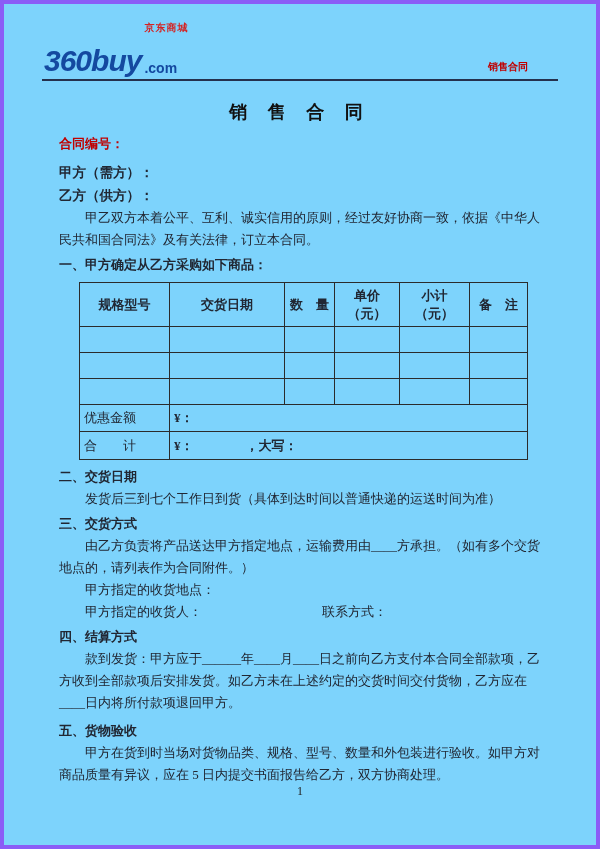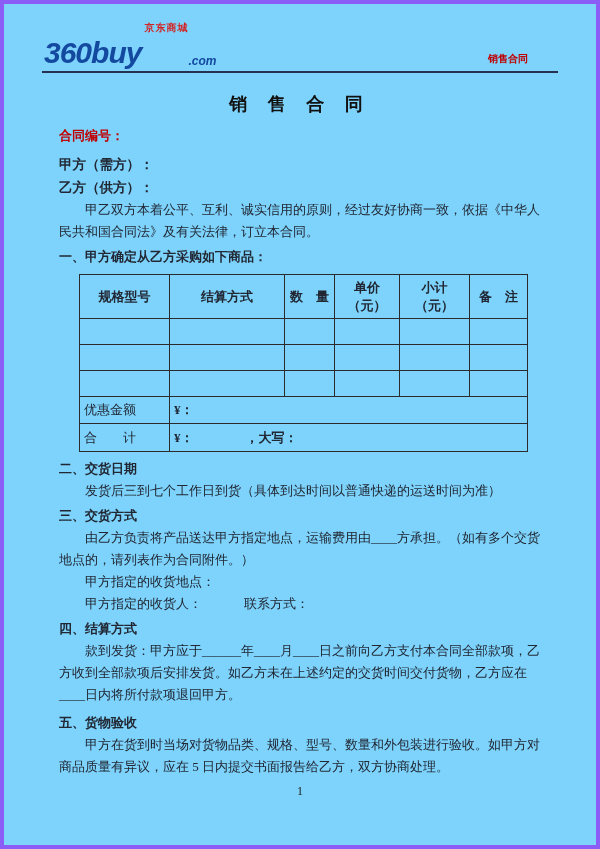--- a/index.html
+++ b/index.html
@@ -7,35 +7,35 @@
   .page {
     width: 600px; height: 849px; margin: 0 auto; position: relative;
     background: #7dd3fc; border: 4px solid #8b5cf6; overflow: hidden;
     font-family: "Liberation Serif", "DejaVu Serif", serif;
     color: #212733;
   }
   
   .header { display: flex; justify-content: space-between; align-items: flex-end; padding: 18px 40px 0 40px; }
   .logo { display: flex; align-items: flex-end; line-height: 1; }
   .logo-360buy { font-size: 30px; font-weight: bold; font-style: italic; color: #1449a0; letter-spacing: -1px; font-family: "Liberation Sans", sans-serif; }
-  .logo-side { display: flex; flex-direction: row; align-items: flex-start; margin-left: 3px; line-height: 1.1; }
+  .logo-side { display: flex; flex-direction: column; align-items: flex-start; margin-left: 3px; line-height: 1.1; gap: 28px; }
   .logo-cn { color: #d42222; font-size: 10px; font-weight: bold; letter-spacing: 1px; }
-  .logo-com { color: #1449a0; font-size: 12px; font-weight: bold; font-style: italic; font-family: "Liberation Sans", sans-serif; margin-top: 33px; }
+  .logo-com { color: #1449a0; font-size: 14px; font-weight: bold; font-family: "Liberation Sans", sans-serif; }
   .doc-type { color: #c00000; font-size: 10px; font-weight: bold; padding: 0 28px 2px 0; }
   .header-rule { border-bottom: 2px solid #25314d; margin: 3px 38px 0 38px; }
   
   .content { padding: 10px 55px 0 55px; font-size: 13px; line-height: 22px; }
   .title { text-align: center; font-size: 18px; font-weight: bold; letter-spacing: 8px; margin: 10px 0; color: #111111; }
   .contract-no { color: #c00000; font-weight: bold; padding-right: 85px; font-size: 13px; margin-bottom: 6px; }
   .party { font-weight: bold; font-size: 13.5px; line-height: 23px; }
   .para { text-indent: 2em; margin: 0; }
   .heading { font-weight: bold; margin-top: 3px; }
   .indent { padding-left: 2em; }
   .recipient-line { display: flex; padding-left: 2em; }
-  .contact { margin-left: 42px; }
+  .contact { margin-left: 120px; }
   .gap-top { margin-top: 6px; }
   
   .goods-table { border-collapse: collapse; table-layout: fixed; width: 448px; margin: 6px 0 6px 20px; font-size: 13px; }
   .goods-table th, .goods-table td { border: 1px solid #2b2b2b; padding: 2px 4px; }
   .goods-table th { font-weight: bold; text-align: center; white-space: pre-line; height: 44px; vertical-align: middle; line-height: 18px; }
   .empty-row td { height: 26px; }
   .label-cell { font-weight: normal; padding-left: 8px; height: 26px; }
   .value-cell { font-weight: bold; padding-left: 8px; }
   .total-row td { height: 28px; }
   
@@ -75,21 +75,21 @@
         <col style="width:90px">
           <col style="width:115px">
           <col style="width:50px">
         <col style="width:65px">
           <col style="width:70px">
           <col style="width:58px">
       </colgroup>
       <thead>
         <tr>
           <th>规格型号</th>
-          <th>结算方式</th>
+          <th>交货日期</th>
           <th>数　量</th>
           <th>单价
 （元）</th>
           <th>小计（元）</th>
           <th>备　注</th>
         </tr>
       </thead>
       <tbody>
         <tr class="empty-row">
           <td></td>

